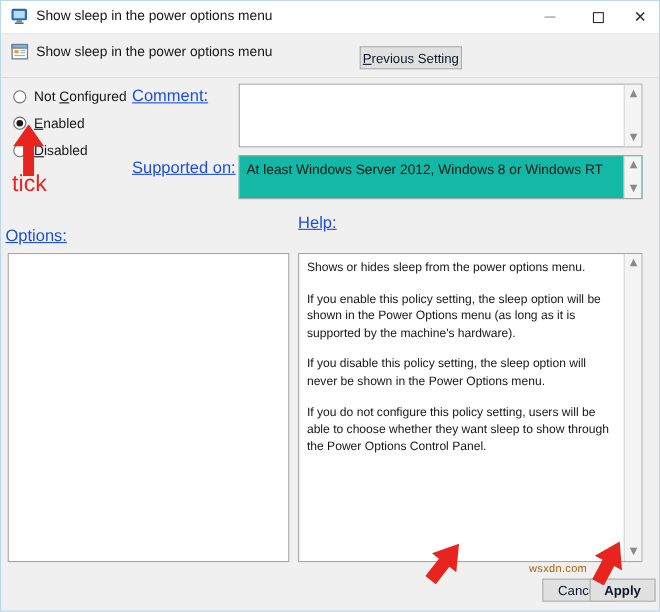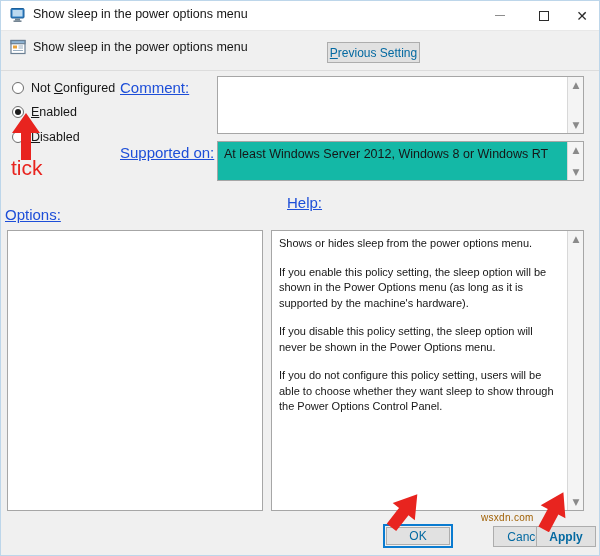--- a/index.html
+++ b/index.html
@@ -53,21 +53,21 @@
   .header-icon{position:absolute;left:9px;top:8px;width:16px;height:16px;}
   .header-text{
     position:absolute;left:32px;top:9px;font-size:12.5px;color:#161616;white-space:nowrap;
   }
   .btn{
     box-sizing:border-box;
     background:#e1e1e1;
     border:1px solid #adadad;
     font-family:"Liberation Sans", sans-serif;
     font-size:12px;
-    color:#0369a1;
+    color:#0f172a;
     display:flex;align-items:center;justify-content:center;
     padding:0;
     cursor:default;
   }
   .btn u{text-decoration:underline;}
   .btn-prev{position:absolute;left:326px;top:41px;width:93px;height:21px;}
   .btn-next{position:absolute;left:424px;top:41px;width:88px;height:21px;}
 
   
   .hdr-sep{
@@ -89,21 +89,21 @@
   .rlabel u{text-decoration:underline;}
 
   #radio-notconfigured{left:11px;top:80px;}
   #radio-enabled{left:11px;top:104px;}
   #radio-disabled{left:11px;top:129px;}
 
   .lbl{position:absolute;font-size:15px;color:#1d4ed8;white-space:nowrap;text-decoration:underline;}
   #lbl-comment{left:119px;top:78px;}
   #lbl-supported{left:119px;top:143px;}
   #lbl-options{left:4px;top:193px;margin-top:12px;}
-  #lbl-help{left:270px;top:193px;margin-left:16px;}
+  #lbl-help{left:270px;top:193px;}
 
   .field{
     position:absolute;box-sizing:border-box;
     background:#ffffff;border:1px solid #a6a6a6;
   }
   .field.ro{background:#14b8a6;}
   #comment-box{left:216px;top:75px;width:367px;height:58px;}
   #supported-box{left:216px;top:140px;width:367px;height:40px;}
   #supported-text{
     position:absolute;left:6px;top:5px;font-size:12.5px;color:#161616;white-space:nowrap;
@@ -249,23 +249,20 @@
         <p>If you enable this policy setting, the sleep option will be shown in the Power Options menu (as long as it is supported by the machine's hardware).</p>
         <p>If you disable this policy setting, the sleep option will never be shown in the Power Options menu.</p>
         <p>If you do not configure this policy setting, users will be able to choose whether they want sleep to show through the Power Options Control Panel.</p>
       </div>
     <div class="vscroll">
       <span class="arr up">▲</span>
       <span class="arr dn">▼</span>
     </div>
   </div>
 
-  <div class="btn-ok-wrap">
-    <button class="btn btn-ok">OK</button>
-  </div>
   <button class="btn btn-cancel">Cancel</button>
   <button class="btn btn-apply">Apply</button>
 
   <svg class="annot-arrow" style="left:8px;top:112px;" width="34" height="48">
     <g fill="#e8241f">
       <polygon points="17,0 31,20 22,20 22,47 12,47 12,20 3,20"></polygon>
     </g>
   </svg>
   <span id="tick-label">tick</span>
 

